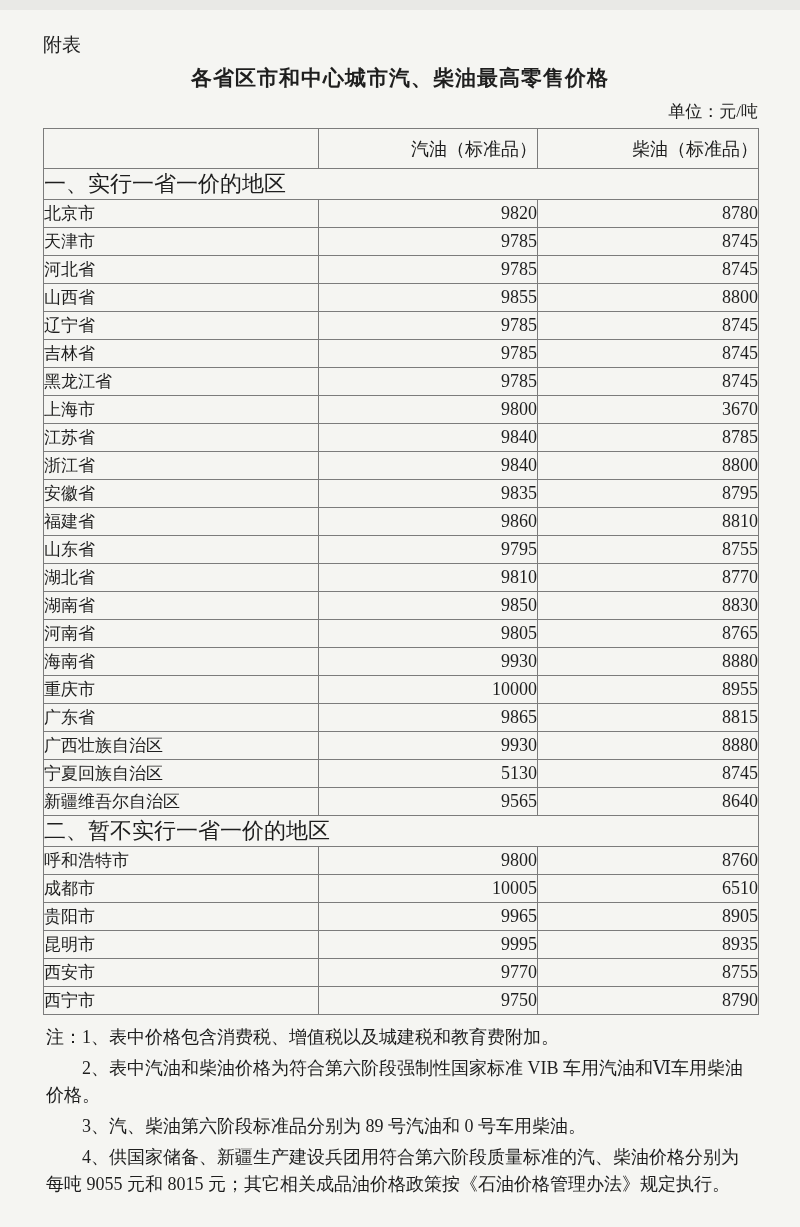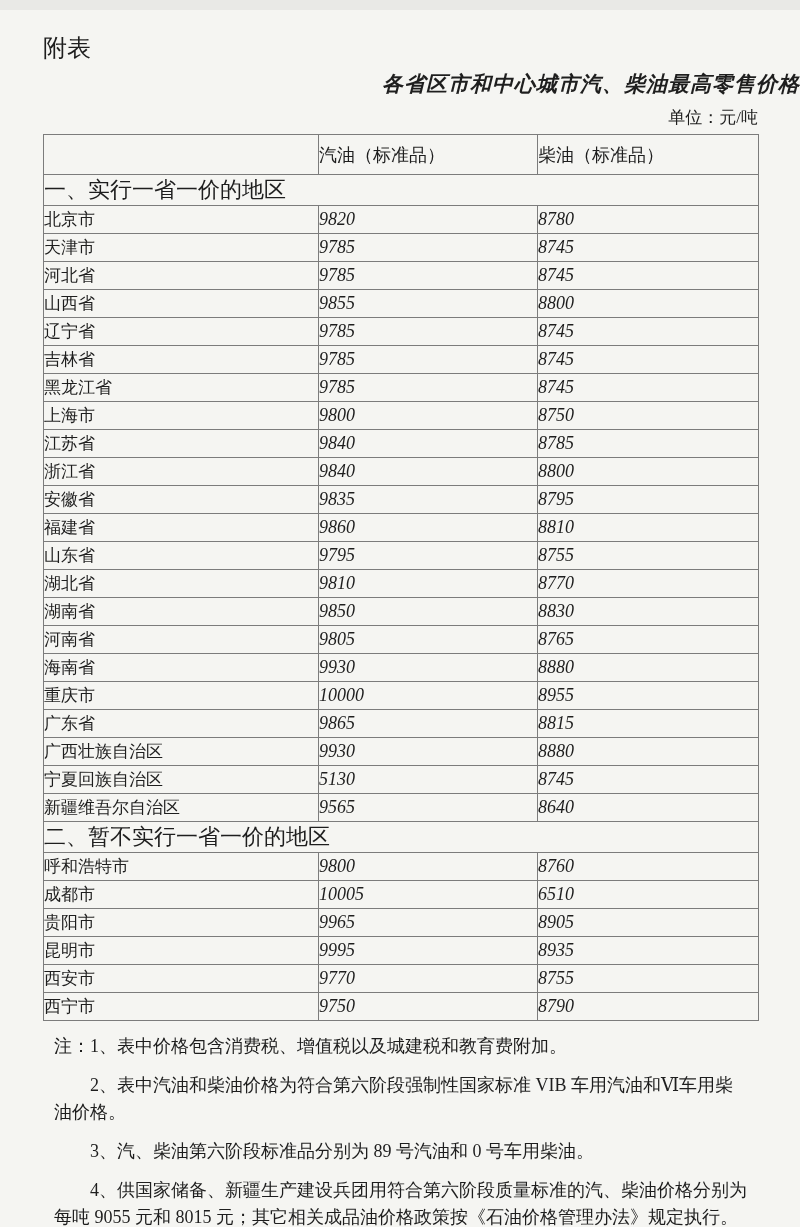--- a/index.html
+++ b/index.html
@@ -14,29 +14,28 @@
   .top-strip {
     height: 10px;
     background: #e9e9e6;
   }
   .page {
     position: relative;
     width: 800px;
   }
   .appendix-label {
     margin: 22px 12px 0 43px;
-    font-size: 24px;
+    font-size: 19px;
   }
   .doc-title {
     margin: 6px 0 0 0;
-    text-align: right;
+    text-align: center;
     font-size: 21px;
     font-weight: 700;
     letter-spacing: 1px;
-    font-style: italic;
   }
   .unit-line {
     width: 715px;
     margin: 8px auto 0 43px;
     text-align: right;
     font-size: 17px;
   }
   table.price-table {
     border-collapse: collapse;
     table-layout: fixed;
@@ -46,45 +45,44 @@
   }
   table.price-table th,
   table.price-table td {
     border: 1px solid #7c7c7c;
     padding: 0;
     font-weight: normal;
   }
   th.col-header {
     height: 39px;
     font-size: 18px;
-    text-align: left;
+    text-align: right;
   }
   td.section-cell {
     height: 25px;
     font-size: 22px;
     padding-left: 5px;
   }
   td.region-cell {
     height: 27px;
     font-size: 17px;
     padding-left: 45px;
     font-family: Liberation Serif, serif;
   }
   td.value-cell {
-    text-align: left;
+    text-align: right;
     font-size: 18px;
-    font-style: italic;
   }
   .notes {
     width: 718px;
     margin: 9px 0 0 42px;
     font-size: 18px;
     line-height: 27px;
   }
-  .notes p { margin: 12px; }
+  .notes p { margin: 4px; }
   .notes p.indent { text-indent: 2em; }
 </style>
 </head>
 <body>
 
 <div class="page">
   <div class="top-strip"></div>
 
   <div class="appendix-label">附表</div>
 
@@ -140,21 +138,21 @@
           <td class="value-cell">8745</td>
         </tr>
         <tr>
           <td class="region-cell">黑龙江省</td>
           <td class="value-cell">9785</td>
           <td class="value-cell">8745</td>
         </tr>
         <tr>
           <td class="region-cell">上海市</td>
           <td class="value-cell">9800</td>
-          <td class="value-cell">8750</td>
+          <td class="value-cell">3670</td>
         </tr>
         <tr>
           <td class="region-cell">江苏省</td>
           <td class="value-cell">9840</td>
           <td class="value-cell">8785</td>
         </tr>
         <tr>
           <td class="region-cell">浙江省</td>
           <td class="value-cell">9840</td>
           <td class="value-cell">8800</td>

